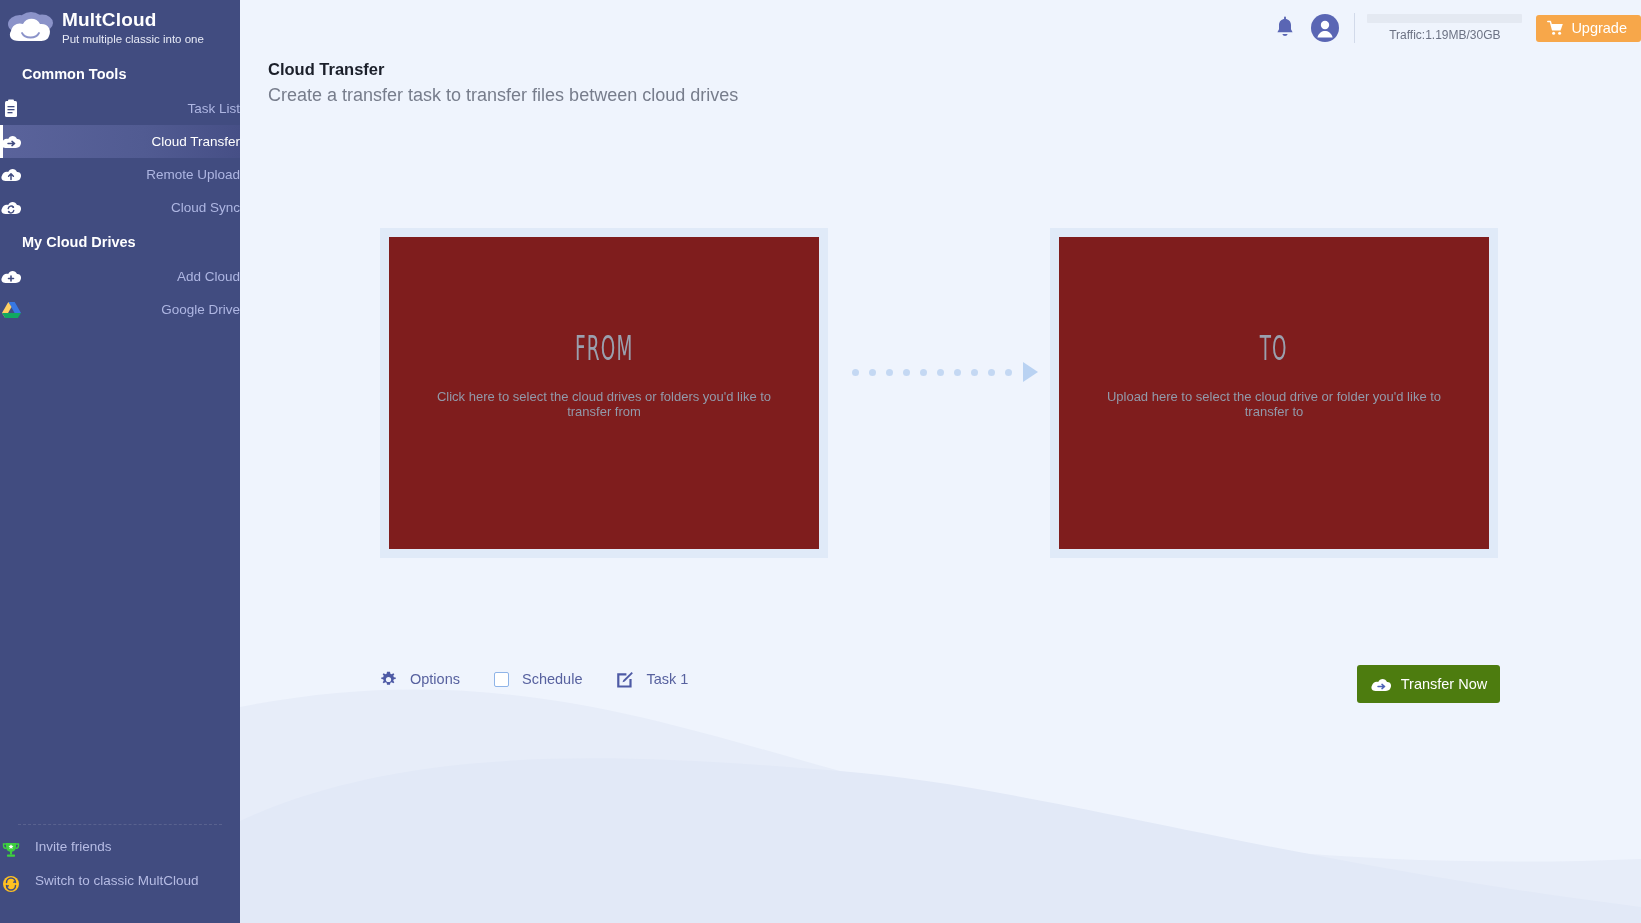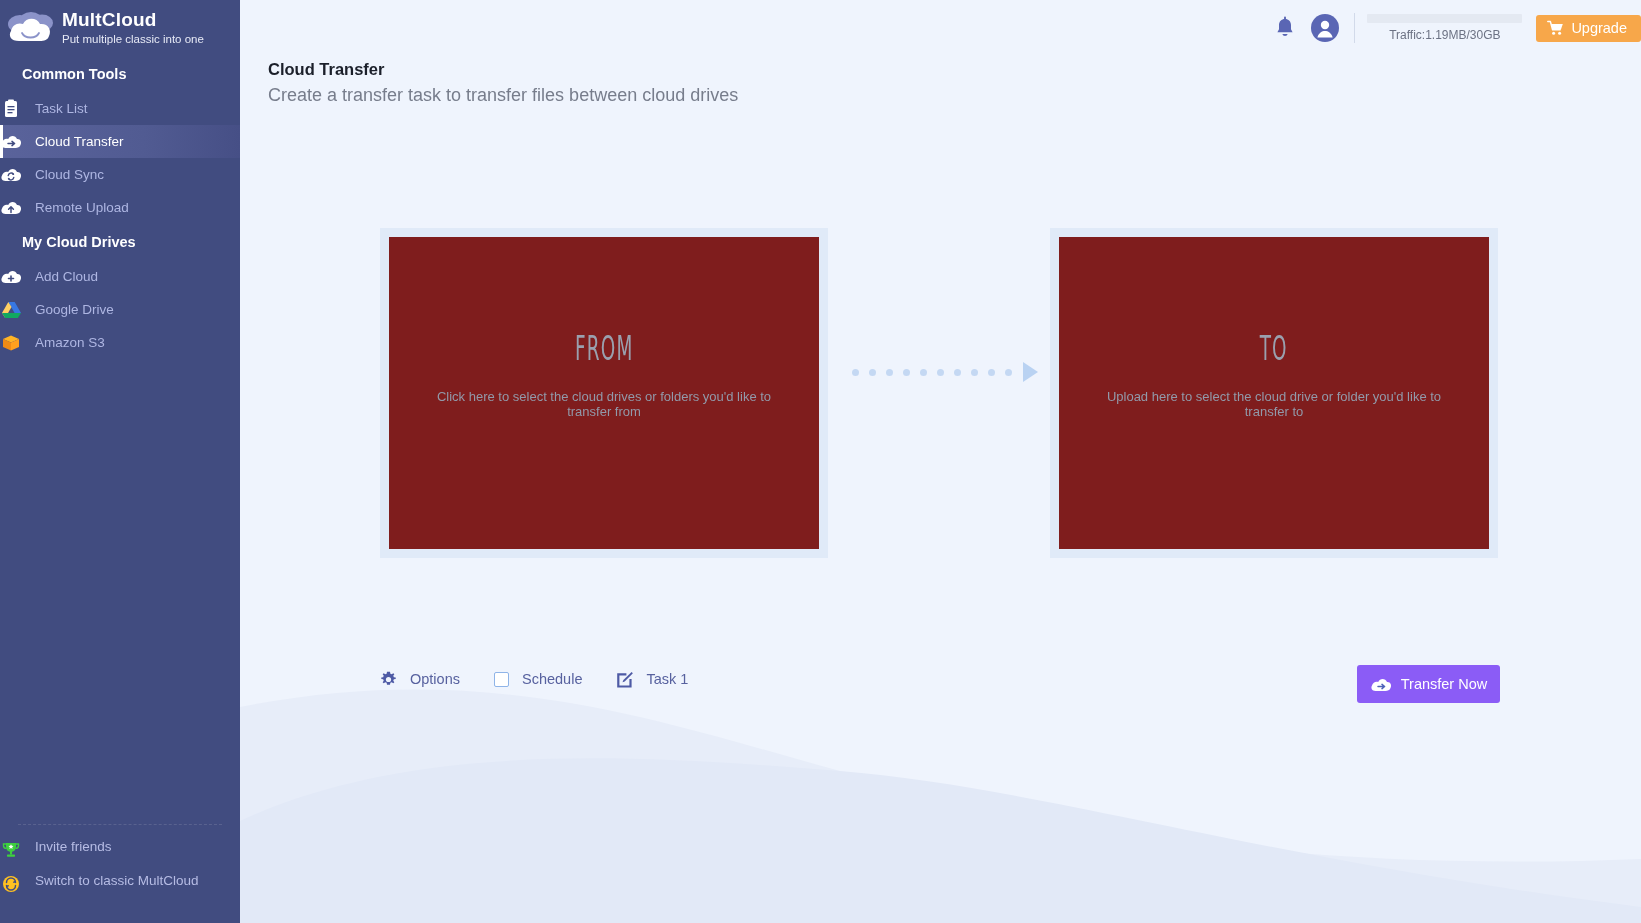--- a/index.html
+++ b/index.html
@@ -68,20 +68,21 @@
   }
   .nav-item {
     position: relative;
     display: flex;
     align-items: center;
     height: 33px;
     box-sizing: border-box;
     color: #aeb6e2;
     font-size: 13.5px;
     cursor: pointer;
+    justify-content: space-between;
   }
   .nav-item .nav-icon {
     width: 22px;
     height: 22px;
     flex: 0 0 22px;
     margin-right: 13px;
     display: flex;
     align-items: center;
     justify-content: center;
   }
@@ -294,21 +295,21 @@
     border-radius: 2px;
     box-sizing: border-box;
     background: #ffffff;
   }
   .transfer-btn {
     position: absolute;
     left: 1117px;
     top: 665px;
     width: 143px;
     height: 38px;
-    background: #8b5cf6;
+    background: #4d7c0f;
     border-radius: 3px;
     display: flex;
     align-items: center;
     justify-content: center;
     gap: 9px;
     color: #ffffff;
     font-size: 14.5px;
     cursor: pointer;
   }
   svg { display: block; }
@@ -358,36 +359,36 @@
           <path d="M8 10.5 h5.5 M12 8.4 l2.6 2.1 l-2.6 2.1" stroke="#414c80" stroke-width="1.5" fill="none" stroke-linecap="round" stroke-linejoin="round"></path>
         </svg>
       </span>
       <span>Cloud Transfer</span>
     </div>
 
     <div class="nav-item">
       <span class="nav-icon">
         <svg width="22" height="17" viewBox="0 0 22 17">
           <path d="M5.5 15 C2 15 0.5 12 2 9.5 C2.8 6.5 5.8 5 8.2 6 C9.8 2 15.5 2 17 6 C20.5 5.6 22 9 20.5 12 C19.8 14.2 17.5 15 15.5 15 Z" fill="#ffffff"></path>
-          <path d="M8.2 9.6 a3 3 0 0 1 5.3 -1.4 M13.8 11.4 a3 3 0 0 1 -5.3 1.4" stroke="#414c80" stroke-width="1.4" fill="none" stroke-linecap="round"></path>
-          <path d="M13.9 7.2 l-0.3 1.9 l-1.8 -0.5" fill="#414c80"></path>
-          <path d="M8.1 13.6 l0.3 -1.9 l1.8 0.5" fill="#414c80"></path>
-        </svg>
-      </span>
-      <span>Cloud Sync</span>
+          <path d="M11 13.5 v-5.4 M8.6 10.2 l2.4 -2.4 l2.4 2.4" stroke="#414c80" stroke-width="1.5" fill="none" stroke-linecap="round" stroke-linejoin="round"></path>
+        </svg>
+      </span>
+      <span>Remote Upload</span>
     </div>
 
     <div class="nav-item">
       <span class="nav-icon">
         <svg width="22" height="17" viewBox="0 0 22 17">
           <path d="M5.5 15 C2 15 0.5 12 2 9.5 C2.8 6.5 5.8 5 8.2 6 C9.8 2 15.5 2 17 6 C20.5 5.6 22 9 20.5 12 C19.8 14.2 17.5 15 15.5 15 Z" fill="#ffffff"></path>
-          <path d="M11 13.5 v-5.4 M8.6 10.2 l2.4 -2.4 l2.4 2.4" stroke="#414c80" stroke-width="1.5" fill="none" stroke-linecap="round" stroke-linejoin="round"></path>
-        </svg>
-      </span>
-      <span>Remote Upload</span>
+          <path d="M8.2 9.6 a3 3 0 0 1 5.3 -1.4 M13.8 11.4 a3 3 0 0 1 -5.3 1.4" stroke="#414c80" stroke-width="1.4" fill="none" stroke-linecap="round"></path>
+          <path d="M13.9 7.2 l-0.3 1.9 l-1.8 -0.5" fill="#414c80"></path>
+          <path d="M8.1 13.6 l0.3 -1.9 l1.8 0.5" fill="#414c80"></path>
+        </svg>
+      </span>
+      <span>Cloud Sync</span>
     </div>
 
 
     <div class="section-title">My Cloud Drives</div>
 
     <div class="nav-item">
       <span class="nav-icon">
         <svg width="22" height="17" viewBox="0 0 22 17">
           <path d="M5.5 15 C2 15 0.5 12 2 9.5 C2.8 6.5 5.8 5 8.2 6 C9.8 2 15.5 2 17 6 C20.5 5.6 22 9 20.5 12 C19.8 14.2 17.5 15 15.5 15 Z" fill="#ffffff"></path>
           <path d="M11 8 v5 M8.5 10.5 h5" stroke="#414c80" stroke-width="1.6" stroke-linecap="round"></path>
@@ -400,30 +401,20 @@
       <span class="nav-icon">
         <svg width="19" height="17" viewBox="0 0 19 17">
           <path d="M6.3 1 L12.7 1 L19 12 L12.6 12 Z" fill="#3777e3"></path>
           <path d="M6.3 1 L0 12 L3.2 17 L9.5 6 Z" fill="#ffcf63"></path>
           <path d="M0 12 L3.2 17 L15.8 17 L19 12 Z" fill="#11a861"></path>
         </svg>
       </span>
       <span>Google Drive</span>
     </div>
 
-    <div class="nav-item">
-      <span class="nav-icon">
-        <svg width="18" height="18" viewBox="0 0 18 18">
-          <path d="M1 5 L9 1.5 L17 5 L9 8.5 Z" fill="#ffb425"></path>
-          <path d="M1 5 L1 13 L9 16.5 L9 8.5 Z" fill="#f08b16"></path>
-          <path d="M17 5 L17 13 L9 16.5 L9 8.5 Z" fill="#ffa01e"></path>
-        </svg>
-      </span>
-      <span>Amazon S3</span>
-    </div>
 
     <div class="sidebar-bottom">
       <div class="sidebar-divider"></div>
 
       <div class="bottom-item">
         <span class="nav-icon">
           <svg width="18" height="18" viewBox="0 0 18 18">
             <path d="M4 2 h10 v4 a5 5 0 0 1 -10 0 Z" fill="#3ecf3e"></path>
             <path d="M4 3 h-2.5 v1.8 a3 3 0 0 0 3 2.6 M14 3 h2.5 v1.8 a3 3 0 0 1 -3 2.6" stroke="#3ecf3e" stroke-width="1.4" fill="none"></path>
             <rect x="8" y="10" width="2" height="3.5" fill="#3ecf3e"></rect>

